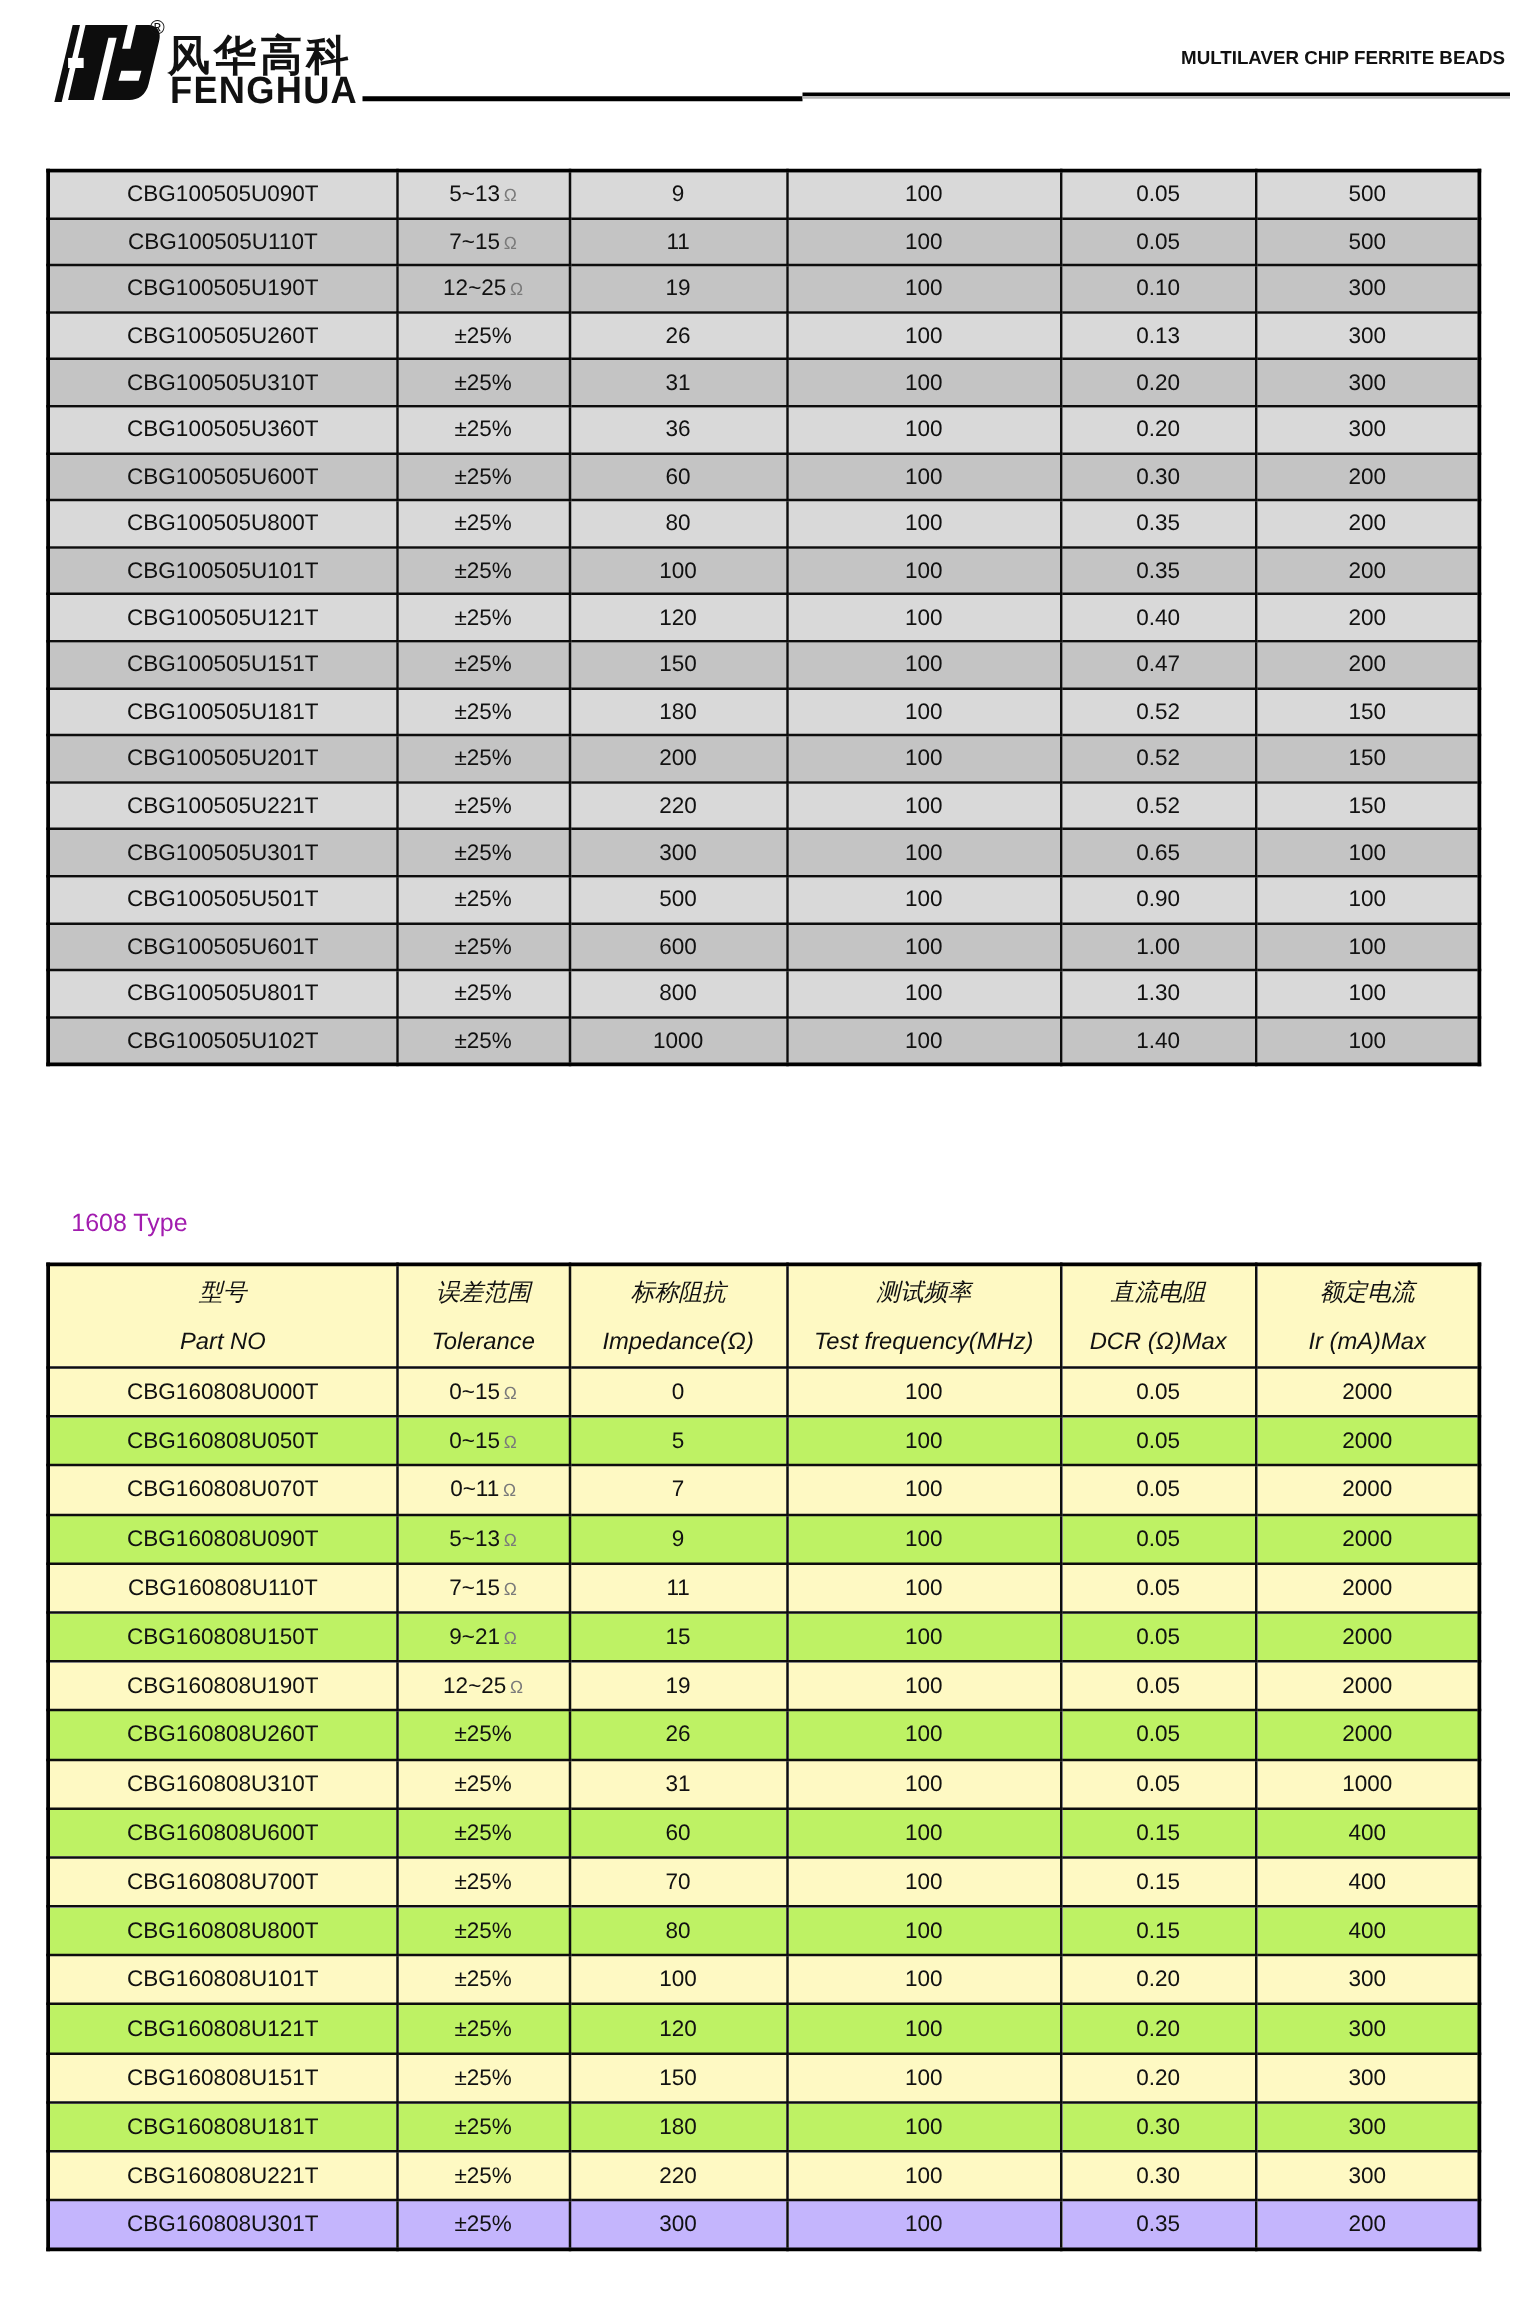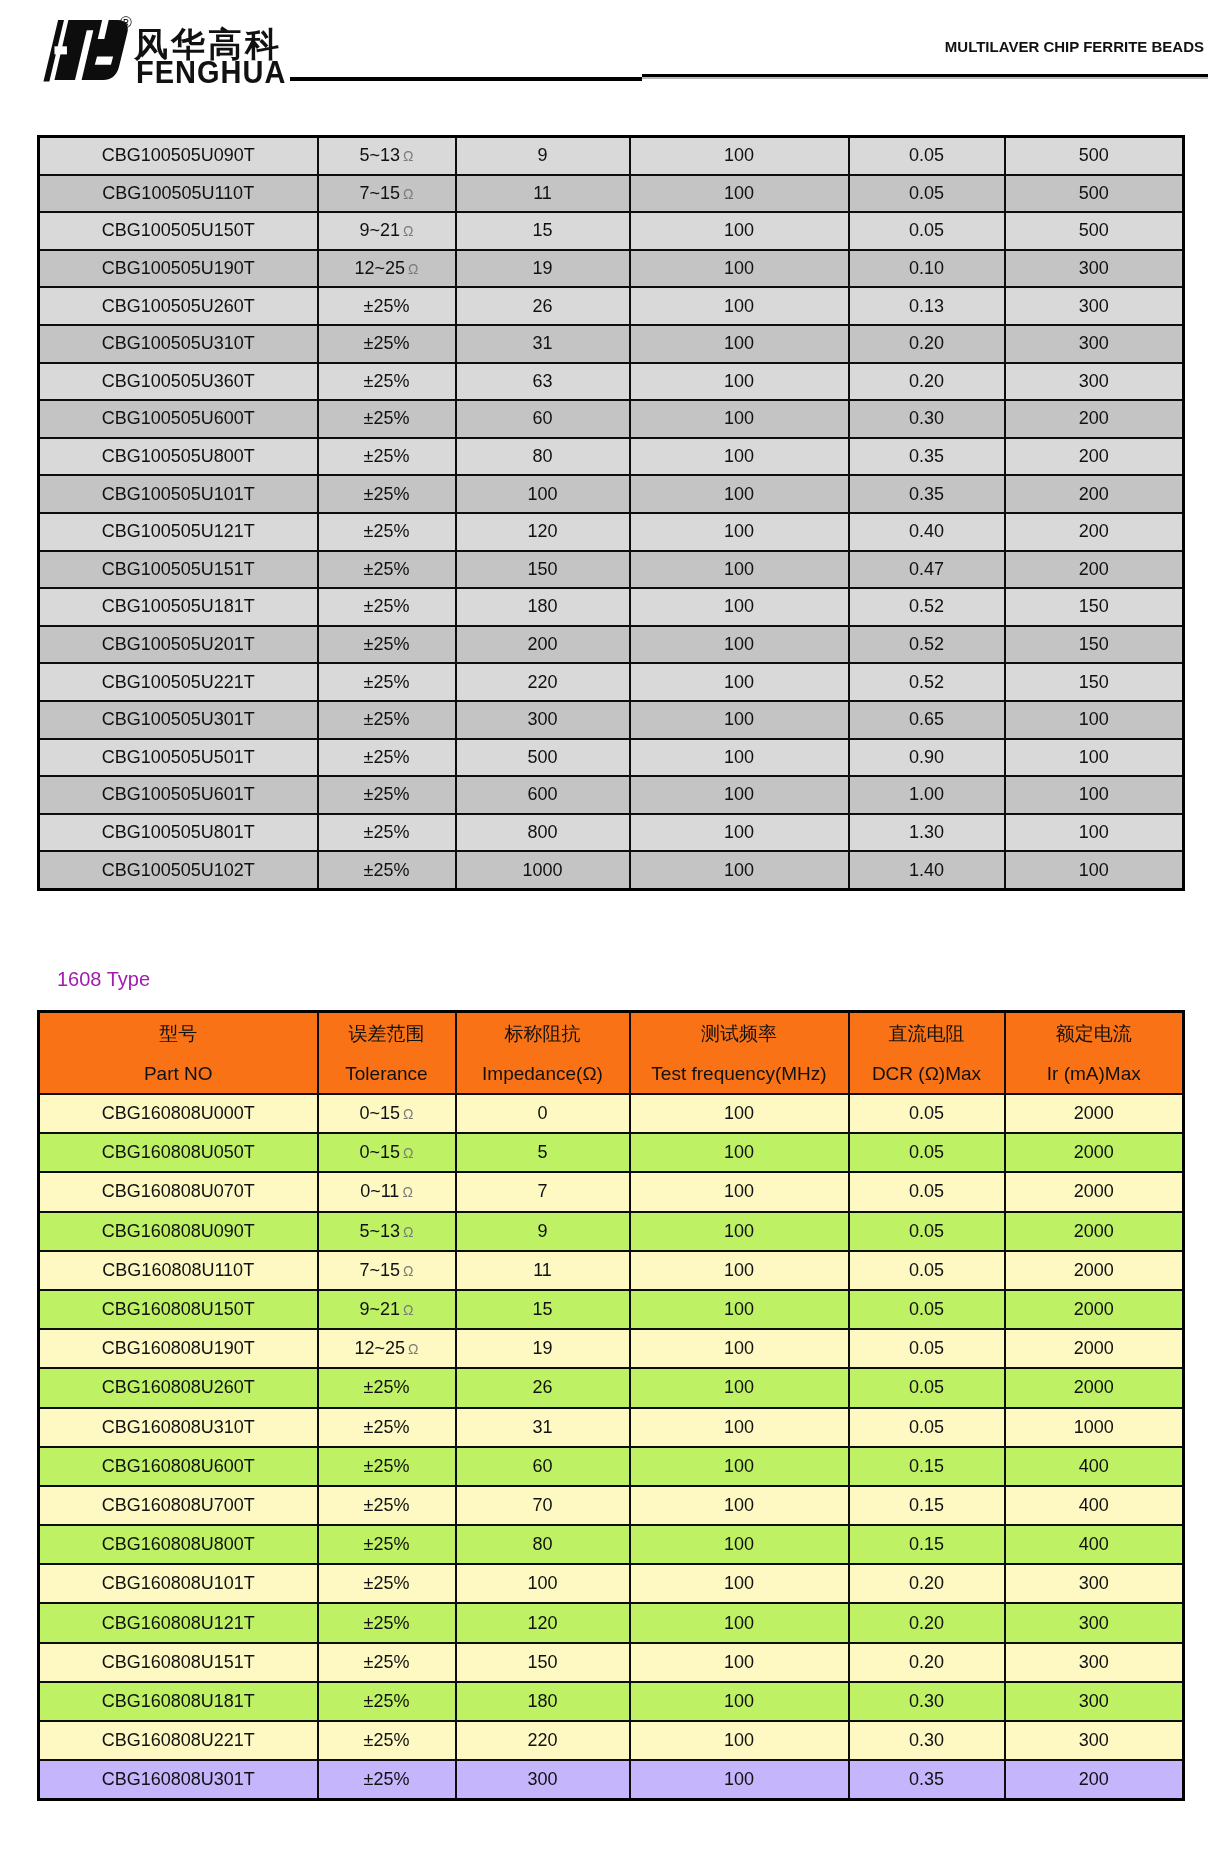--- a/index.html
+++ b/index.html
@@ -20,21 +20,21 @@
   table{border-collapse:collapse;table-layout:fixed;}
   .datasheet-table{position:absolute;left:37px;width:1145px;border:3px solid #000;}
   .t1{top:135px;}
   .t2{top:1010px;}
   .datasheet-table td, .datasheet-table th{
     border:2px solid #0d0d0d;text-align:center;vertical-align:middle;
     padding:0;font-size:18px;color:#111;overflow:hidden;white-space:nowrap;
   }
   .t1 td{height:35.6px;}
   .t2 td{height:37.2px;}
-  .t2 th{background:#f97316;height:80px;font-weight:normal;}
+  .t2 th{background:#fef9c3;height:80px;font-weight:normal;font-style:italic;}
   .t2 th .cn{font-size:19px;margin-bottom:16px;}
   .t2 th .en{font-size:19px;}
   .t1 tr.light td{background:#d9d9d9;}
   .t1 tr.dark td{background:#c4c4c4;}
   .t2 tr.white td{background:#fef9c3;}
   .t2 tr.gray td{background:#bef264;}
   .t2 tr.last td{background:#c4b5fd;margin-left:48px;}
   .omega{font-size:14px;color:#7a7a7a;margin-left:3px;}
   
   .section-label{position:absolute;left:57px;top:968px;font-size:20px;color:#a21caf;}
@@ -81,28 +81,20 @@
           <td>500</td>
         </tr>
         <tr class="dark">
           <td>CBG100505U110T</td>
           <td>7~15<span class="omega">Ω</span></td>
           <td>11</td>
           <td>100</td>
           <td>0.05</td>
           <td>500</td>
         </tr>
-        <tr class="light">
-          <td>CBG100505U150T</td>
-          <td>9~21<span class="omega">Ω</span></td>
-          <td>15</td>
-          <td>100</td>
-          <td>0.05</td>
-          <td>500</td>
-        </tr>
         <tr class="dark">
           <td>CBG100505U190T</td>
           <td>12~25<span class="omega">Ω</span></td>
           <td>19</td>
           <td>100</td>
           <td>0.10</td>
           <td>300</td>
         </tr>
         <tr class="light">
           <td>CBG100505U260T</td>
@@ -116,21 +108,21 @@
           <td>CBG100505U310T</td>
           <td>±25%</td>
           <td>31</td>
           <td>100</td>
           <td>0.20</td>
           <td>300</td>
         </tr>
         <tr class="light">
           <td>CBG100505U360T</td>
           <td>±25%</td>
-          <td>63</td>
+          <td>36</td>
           <td>100</td>
           <td>0.20</td>
           <td>300</td>
         </tr>
         <tr class="dark">
           <td>CBG100505U600T</td>
           <td>±25%</td>
           <td>60</td>
           <td>100</td>
           <td>0.30</td>

